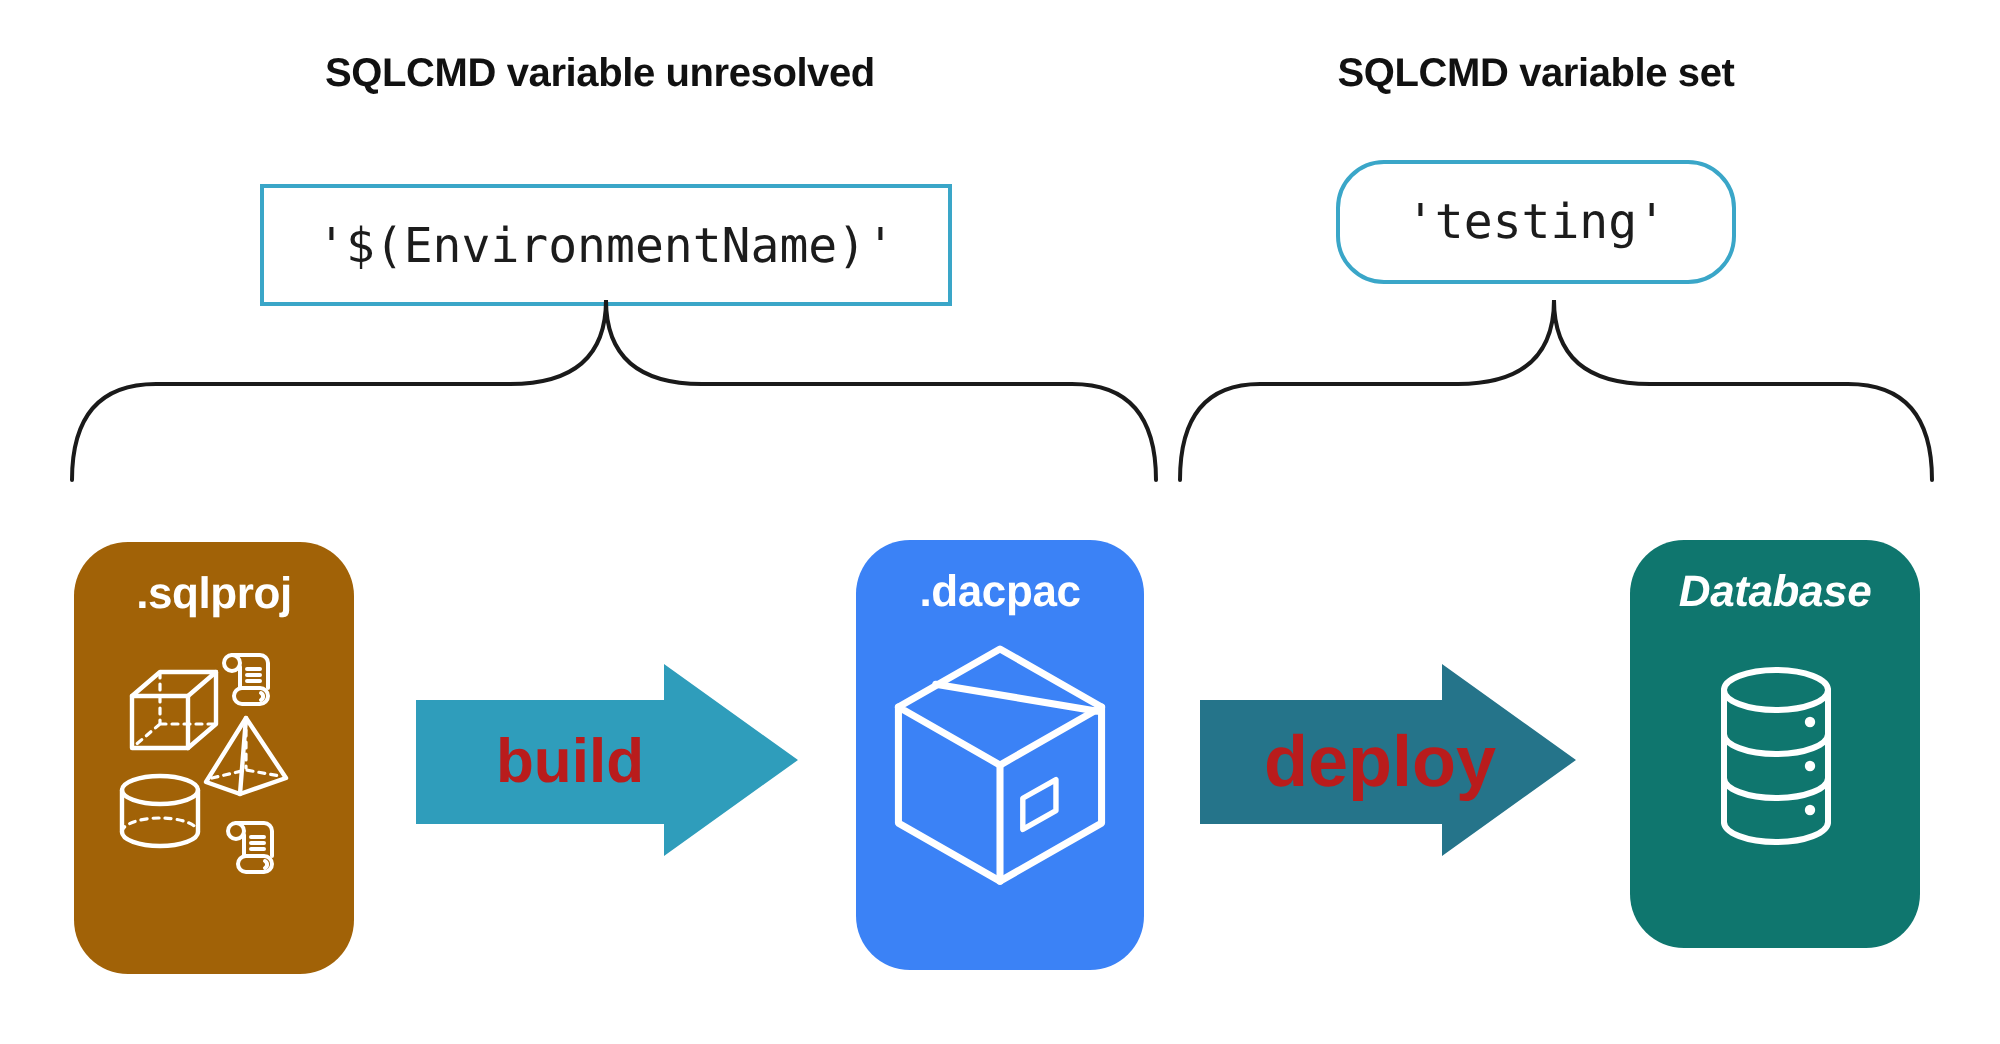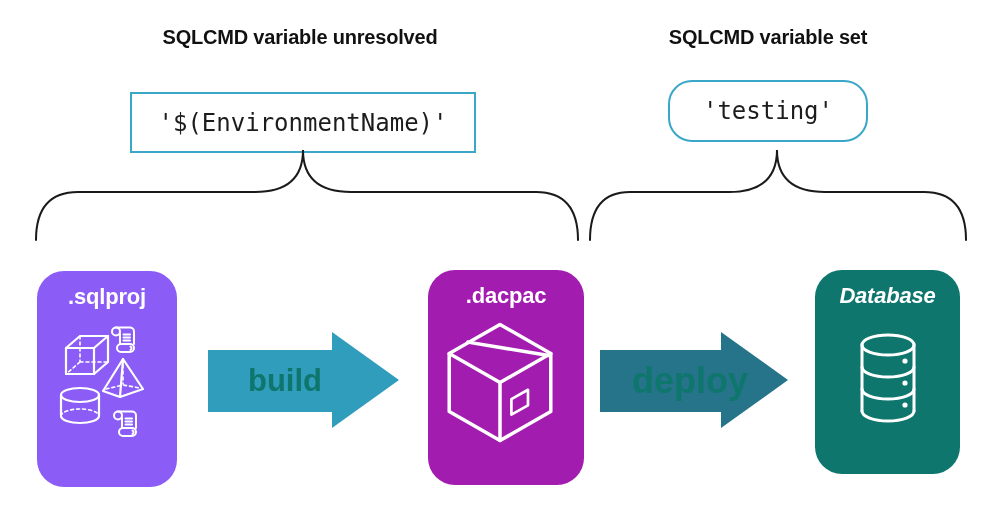--- a/index.html
+++ b/index.html
@@ -18,25 +18,25 @@
   }
   .value-text {
     font-family:"DejaVu Sans Mono", monospace; font-size:24px; color:#1c1c1c;
     white-space:nowrap;
   }
   .abs { position:absolute; }
   .card {
     position:absolute; border-radius:27px; color:#ffffff; text-align:center;
   }
   .card-title { font-weight:700; font-size:22px; padding-top:13px; letter-spacing:-0.2px; }
-  .card-sqlproj  { left:37px;  top:271px; width:140px; height:216px; background:#8b5cf6; }
-  .card-dacpac   { left:428px; top:270px; width:156px; height:215px; background:#a21caf; }
+  .card-sqlproj  { left:37px;  top:271px; width:140px; height:216px; background:#a16207; }
+  .card-dacpac   { left:428px; top:270px; width:144px; height:215px; background:#3b82f6; }
   .card-database { left:815px; top:270px; width:145px; height:204px; background:#0f766e;font-style:italic; }
   .arrow-label {
-    position:absolute; color:#0f766e; font-weight:700;
+    position:absolute; color:#b91c1c; font-weight:700;
     display:flex; align-items:center; justify-content:center; white-space:nowrap;
   }
   .label-build  { left:230px; top:350px; width:110px; height:62px; font-size:31px; }
   .label-deploy { left:612px; top:350px; width:156px; height:62px; font-size:36px; }
   svg { display:block; }
 </style>
 </head>
 <body>
 
 <div class="canvas">

